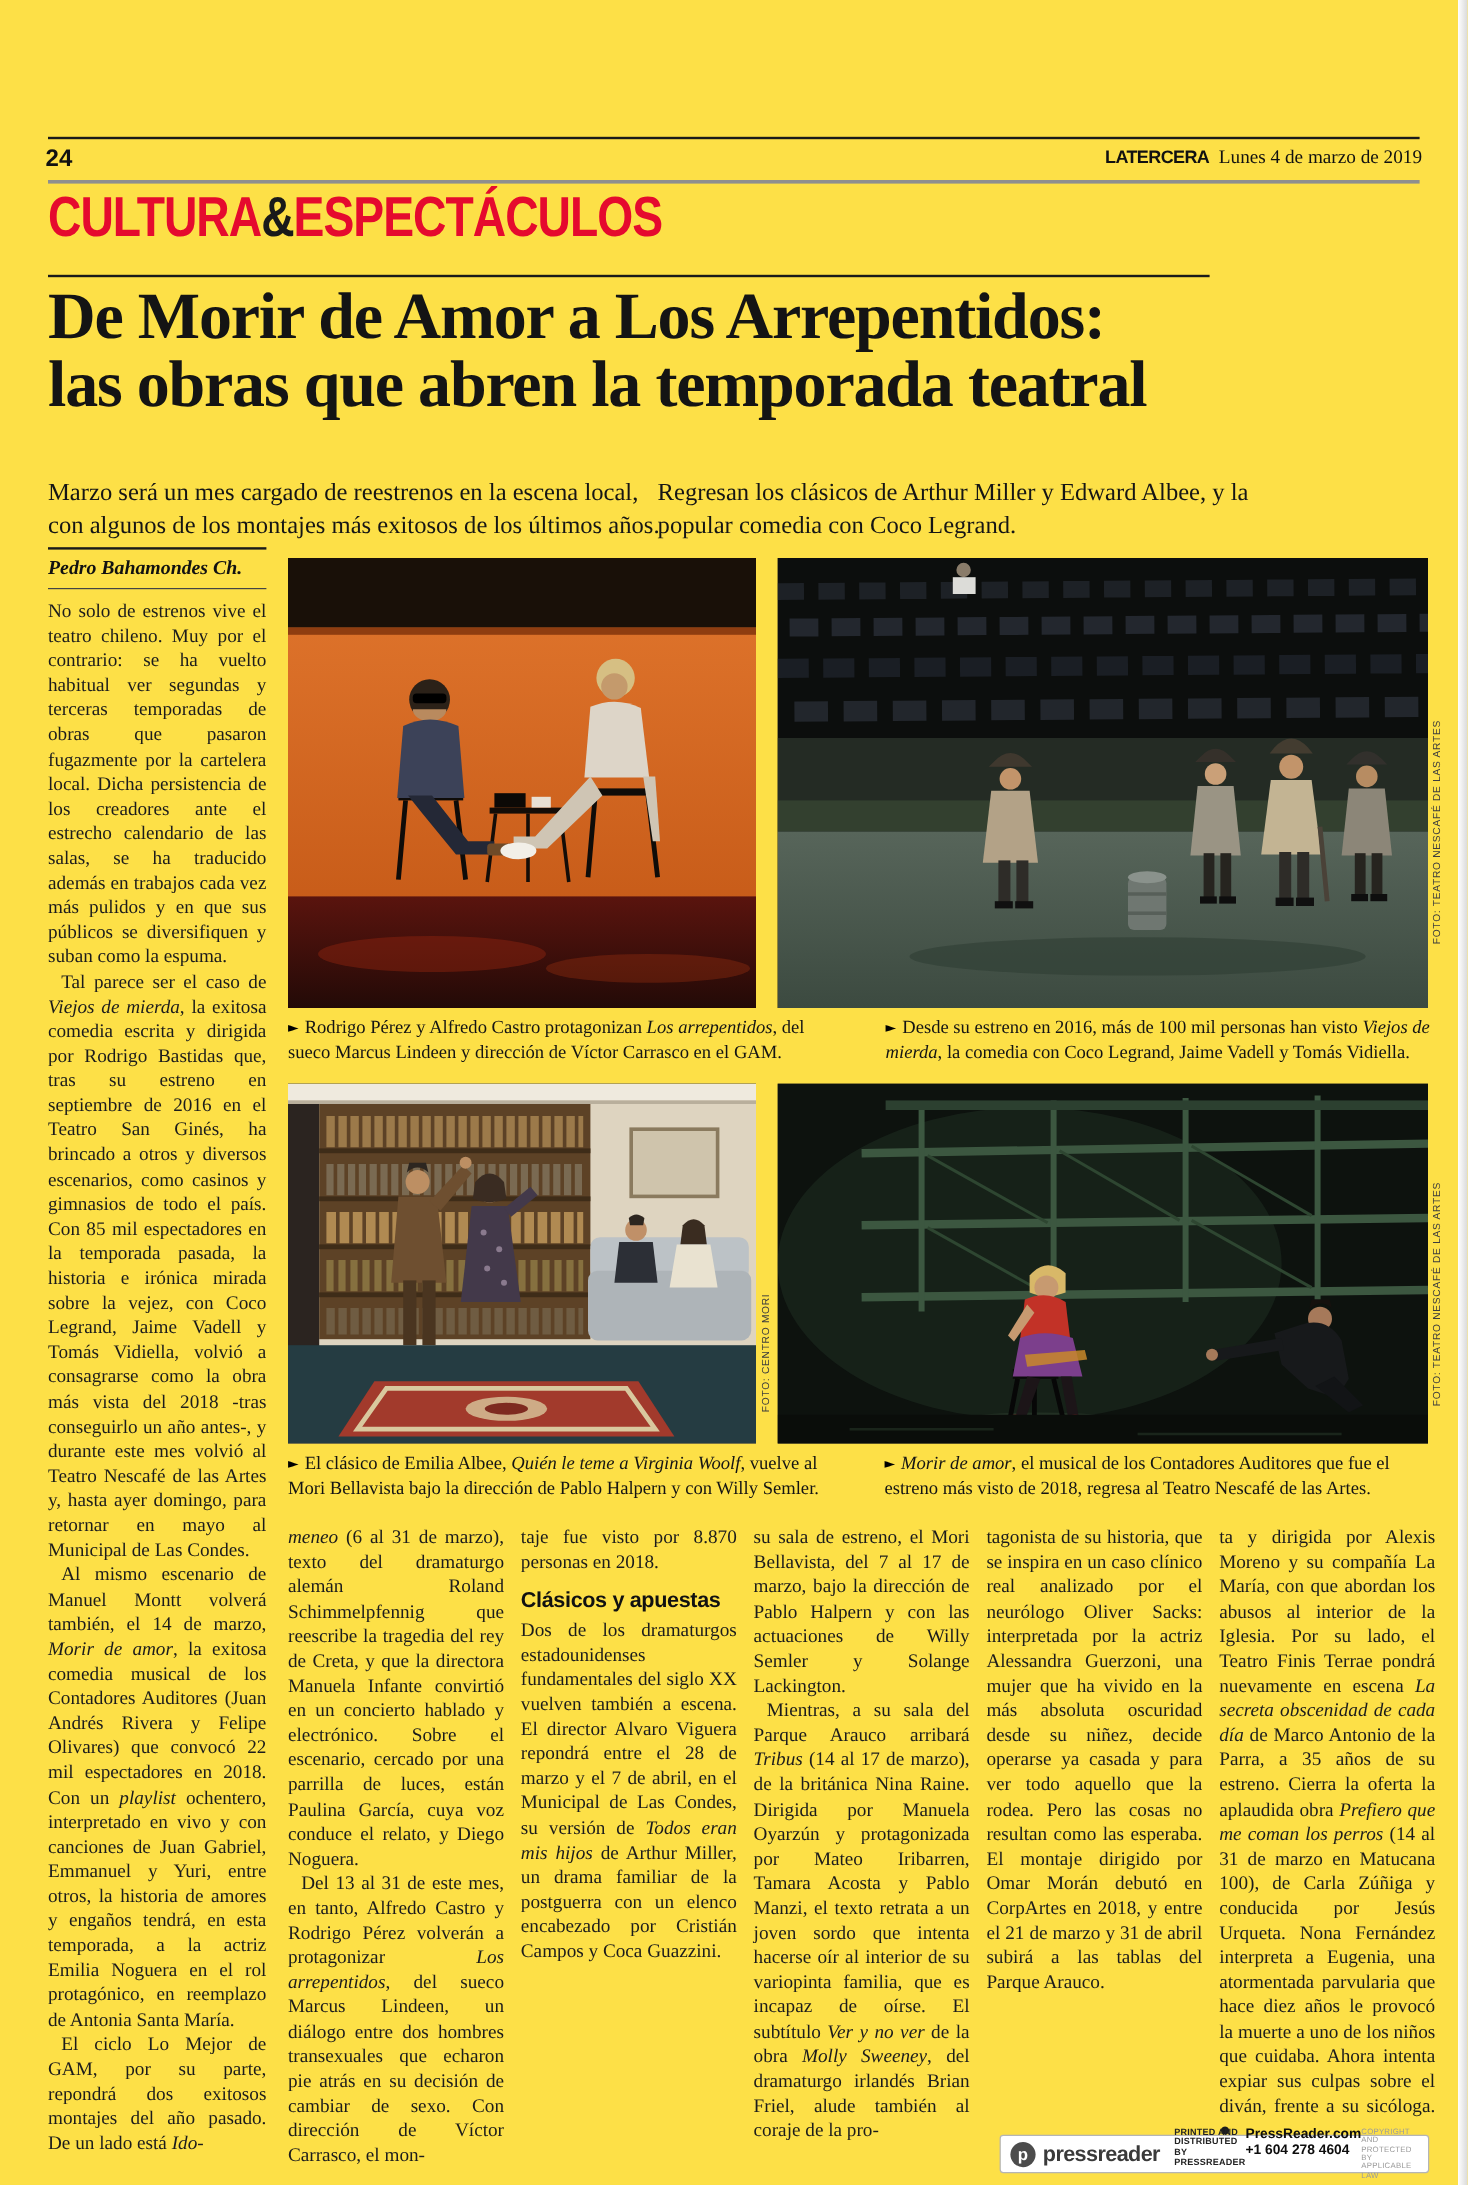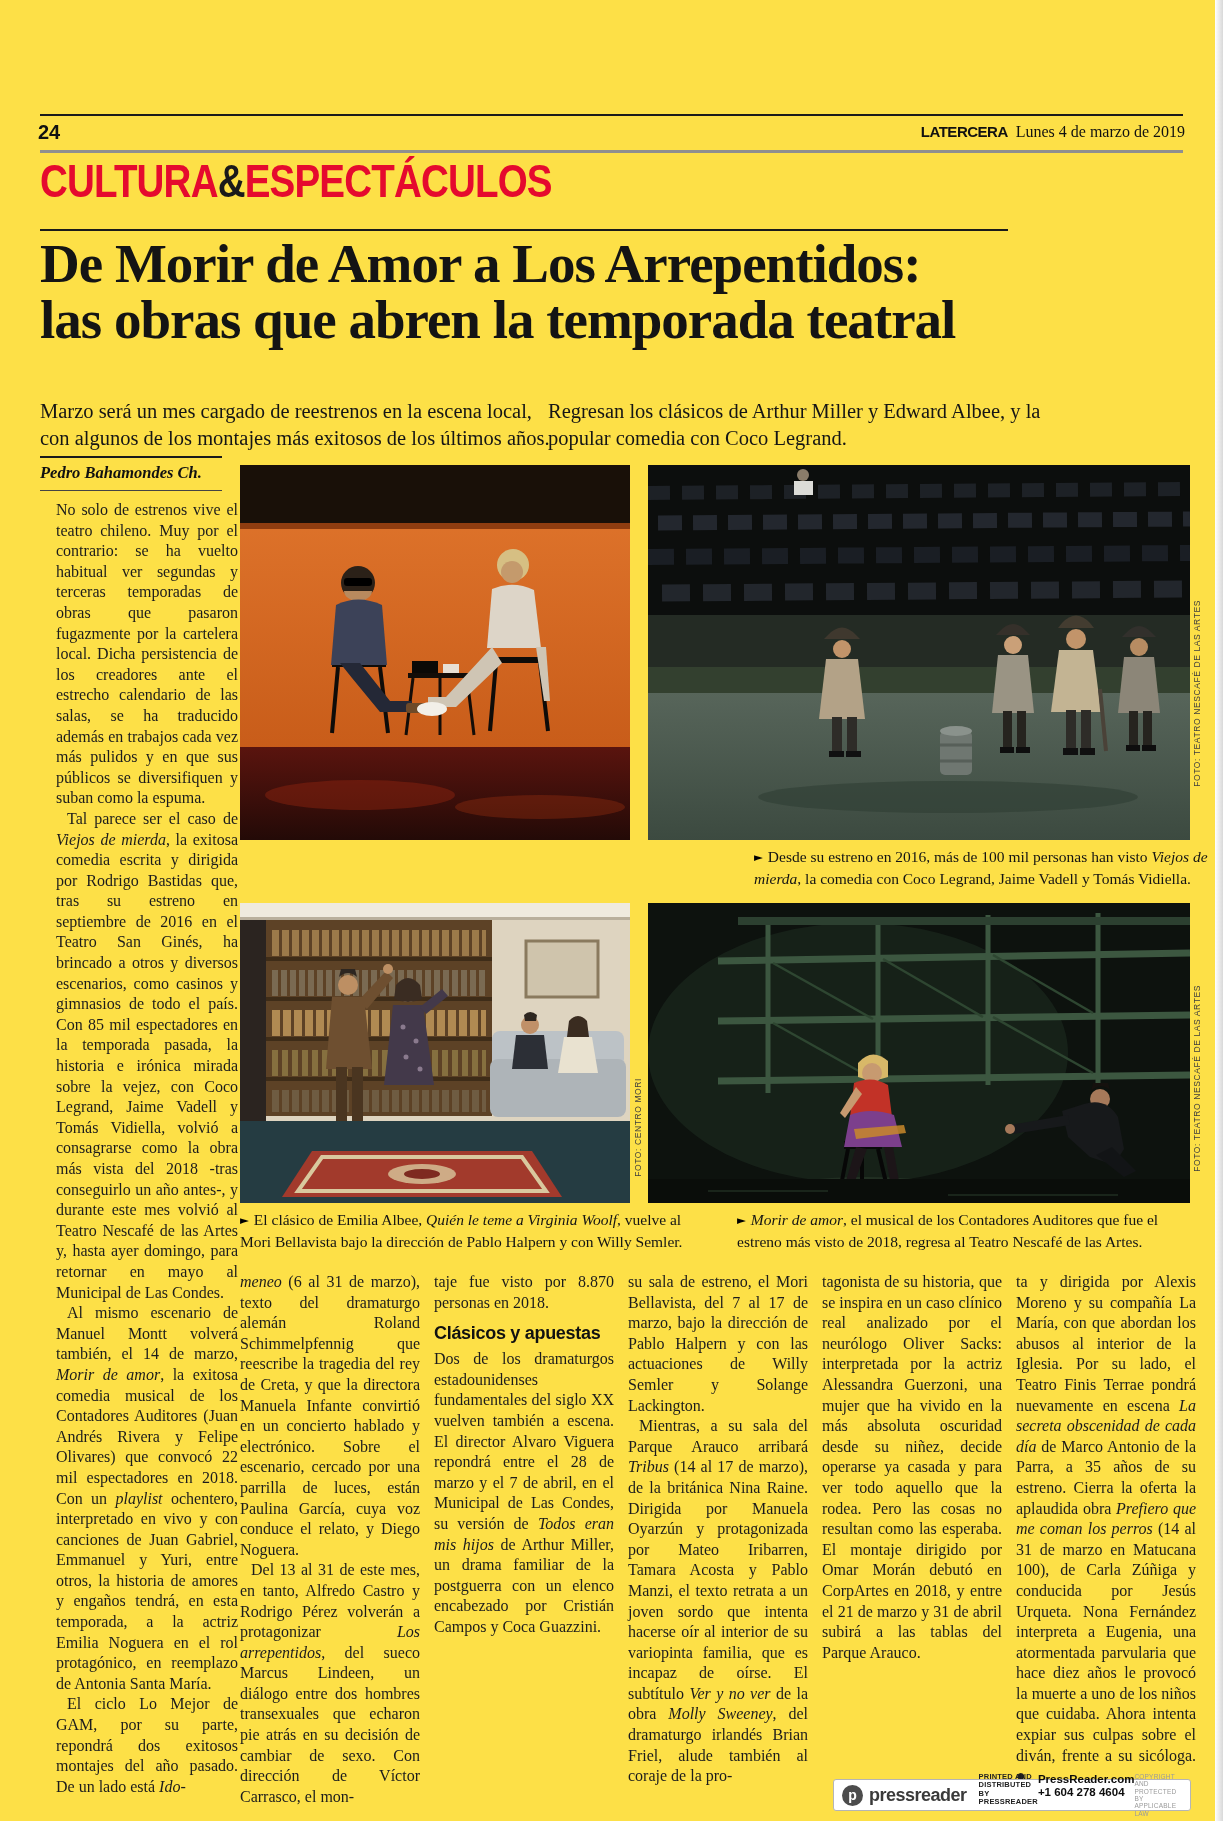--- a/index.html
+++ b/index.html
@@ -26,38 +26,38 @@
   .deck-right{left:548px;width:502px;}
   
   .byline-rule-top{left:40px;top:456px;width:182px;height:2px;}
   .byline{left:40px;top:462px;width:182px;font:bold italic 16.5px/22px "Liberation Serif",serif;font-style:italic;color:#111;}
   .byline-rule-bot{left:40px;top:490px;width:182px;height:1px;background:#444;}
   
   .textcol{position:absolute;font:16px/20.6px "Liberation Serif",serif;text-align:justify;color:#1c1c1c;}
   .textcol p{margin:0;}
   .textcol p.ind{text-indent:11px;}
   .textcol em{font-style:italic;}
-  .main-col{left:56px;top:500px;width:182px;}
+  .main-col{left:40px;top:500px;width:182px;}
   .bcol{top:1272px;width:180px;}
   .c1{left:240px;} .c2{left:434px;} .c3{left:628px;} .c4{left:822px;} .c5{left:1016px;}
   .subhead{font:bold 18px/22px "Liberation Sans",sans-serif;color:#111;text-align:left;
      margin:9px 0 5px 0 !important;letter-spacing:-0.3px;}
   
   .photo{position:absolute;overflow:hidden;background:#222;}
   .photo svg{display:block;}
   .p1{left:240px;top:465px;width:390px;height:375px;}
   .p2{left:648px;top:465px;width:542px;height:375px;}
   .p3{left:240px;top:903px;width:390px;height:300px;}
   .p4{left:648px;top:903px;width:542px;height:300px;}
   
   .caption{position:absolute;font:15.5px/20.5px "Liberation Serif",serif;color:#141414;text-align:left;}
   .caption em{font-style:italic;}
   .caption .mark{font-family:"DejaVu Sans",sans-serif;font-size:11.5px;margin-right:5px;position:relative;top:-1px;color:#000;}
   .cap1{left:240px;top:847px;width:444px;}
-  .cap2{left:754px;top:847px;width:456px;}
+  .cap2{left:738px;top:847px;width:456px;}
   .cap3{left:240px;top:1210px;width:452px;}
   .cap4{left:737px;top:1210px;width:456px;}
   
   .vcredit{position:absolute;font:8.5px "Liberation Sans",sans-serif;letter-spacing:0.6px;color:#3d3d3d;
      writing-mode:vertical-rl;transform:rotate(180deg);white-space:nowrap;}
   .cr2{left:1192px;top:600px;}
   .cr3{left:633px;top:1078px;}
   .cr4{left:1192px;top:985px;}
   
   .footer-box{position:absolute;left:833px;top:1779px;width:358px;height:32px;border:1px solid #b5b5b5;
@@ -219,20 +219,23 @@
           <path d="M476 192 h30 l6 56 h-42 z" fill="#8c8678"></path>
           <rect x="481" y="246" width="9" height="36" fill="#26241f"></rect>
           <rect x="495" y="246" width="9" height="36" fill="#26241f"></rect>
           <rect x="478" y="280" width="14" height="6" fill="#0e0e0e"></rect>
           <rect x="494" y="280" width="14" height="6" fill="#0e0e0e"></rect>
         </g>
       </g>
     </svg>
   </div>
 
+  <div class="caption cap1">
+    <span class="mark">►</span><span><span>Rodrigo Pérez y Alfredo Castro protagonizan </span><em>Los arrepentidos</em><span>, del sueco Marcus Lindeen y dirección de Víctor Carrasco en el GAM.</span></span>
+  </div>
   <div class="caption cap2">
     <span class="mark">►</span><span><span>Desde su estreno en 2016, más de 100 mil personas han visto </span><em>Viejos de mierda</em><span>, la comedia con Coco Legrand, Jaime Vadell y Tomás Vidiella.</span></span>
   </div>
 
   <div class="photo p3">
     <svg viewBox="0 0 390 300" width="390" height="300">
       <rect width="390" height="300" fill="#ded4c0"></rect>
       <rect width="390" height="14" fill="#efeade"></rect>
       <rect y="14" width="390" height="3" fill="#b9af9c"></rect>
       <rect y="17" width="26" height="202" fill="#2b2420"></rect>

